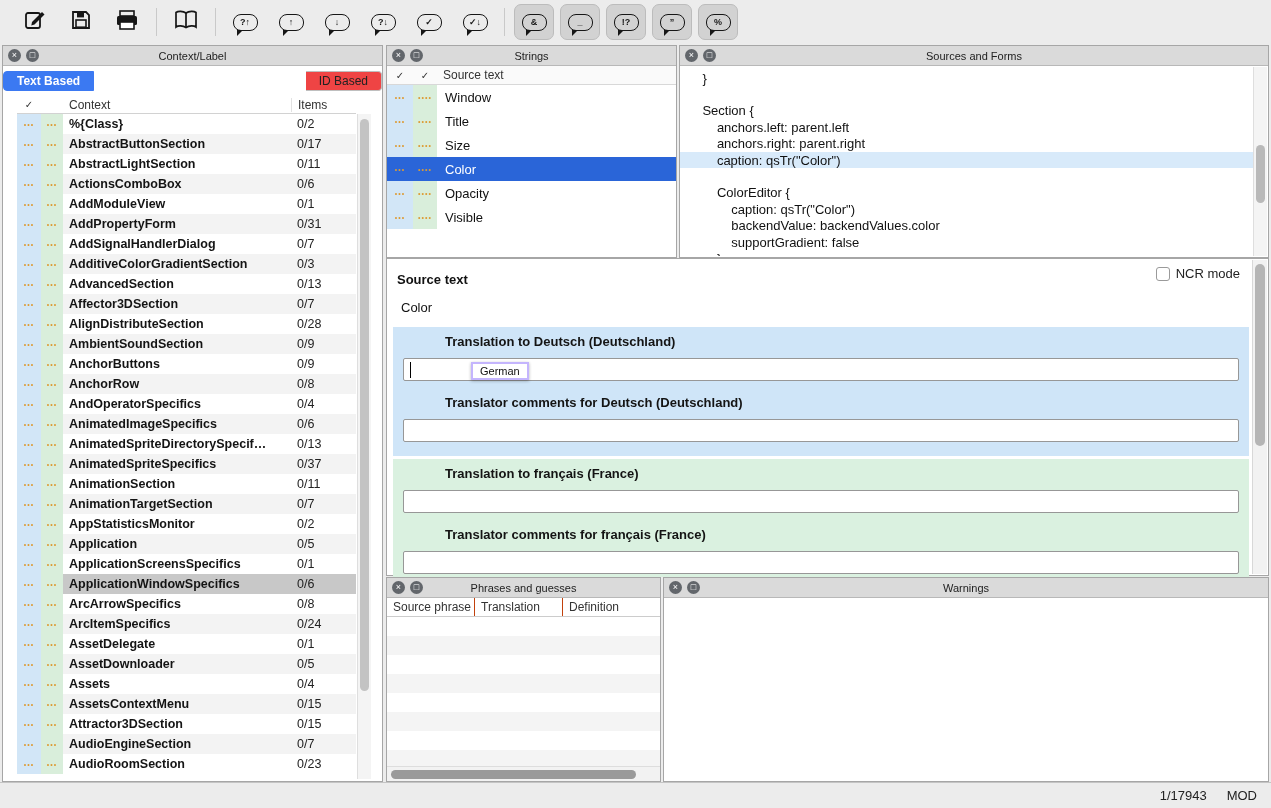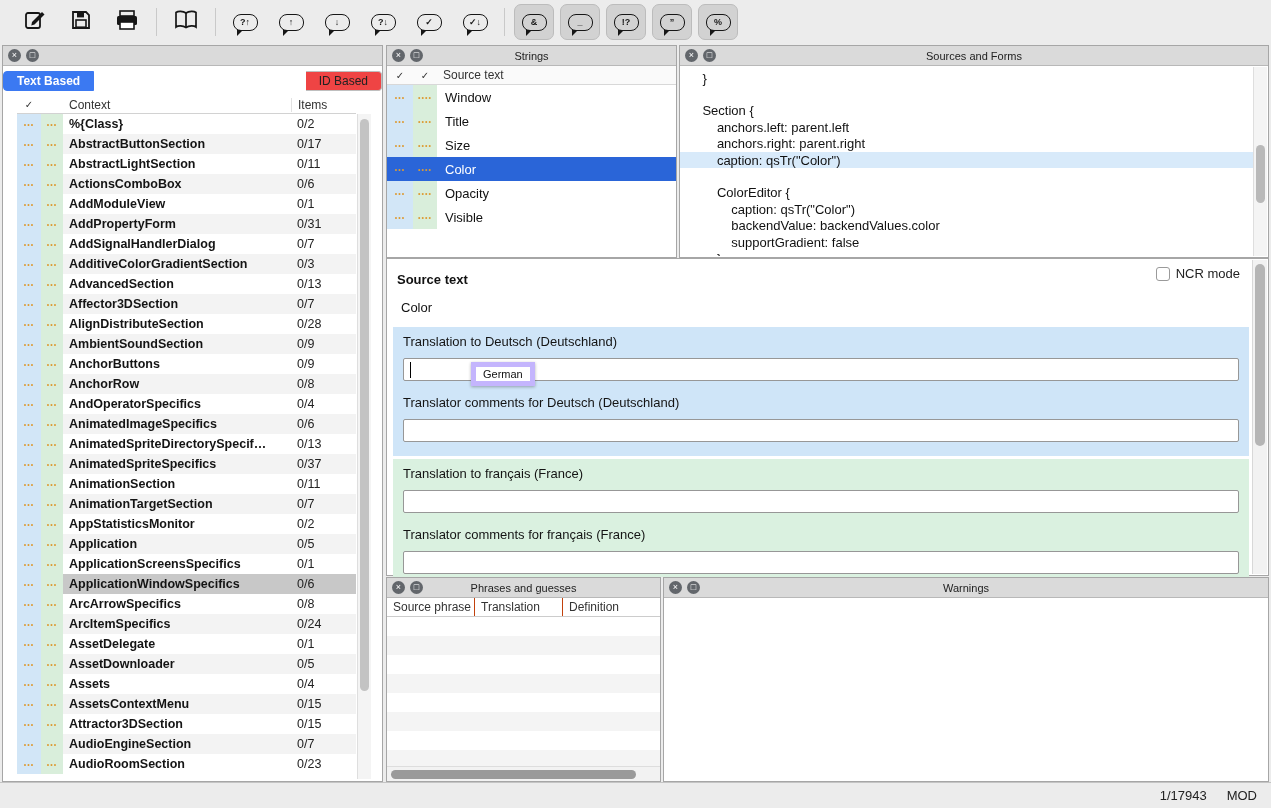--- a/index.html
+++ b/index.html
@@ -68,25 +68,25 @@
 
   
   #editor-panel{left:386px;top:258px;width:883px;height:318px;}
   .ncr{position:absolute;right:28px;top:7px;display:flex;align-items:center;gap:6px;font-size:13px;color:#222;}
   .ncr-box{width:14px;height:14px;background:#fff;border:1px solid #9a9a9a;border-radius:3px;}
   .src-label{position:absolute;left:10px;top:13px;font-size:13px;font-weight:bold;}
   .src-value{position:absolute;left:14px;top:41px;font-size:13px;}
   .lang-block{position:absolute;left:6px;width:856px;padding:7px 10px;}
   #de-block{top:68px;height:129px;background:#cfe5f8;}
   #fr-block{top:200px;height:118px;background:#daf1e0;}
-  .lang-label{font-size:13px;font-weight:normal;color:#141414;}
+  .lang-label{font-size:13px;font-weight:bold;color:#141414;margin-left:42px;}
   .lang-input{margin-top:9px;height:23px;background:#fff;border:1px solid #979797;border-radius:2px;position:relative;}
   .lang-label.second{margin-top:14px;}
   .caret{position:absolute;left:6px;top:3px;width:1px;height:16px;background:#000;}
-  .ime-tip{position:absolute;left:84px;top:103px;background:#fff;border:5px solid #c4b5fd;box-shadow:0 1px 3px rgba(0,0,0,.3);font-size:11px;padding:1px 7px;z-index:5;}
+  .ime-tip{position:absolute;left:84px;top:103px;background:#fff;border:2px solid #c4b5fd;box-shadow:0 1px 3px rgba(0,0,0,.3);font-size:11px;padding:1px 7px;z-index:5;}
   .ed-scroll{position:absolute;right:1px;top:1px;bottom:1px;width:15px;background:#f2f2f2;border-left:1px solid #d8d8d8;}
   .ed-thumb{position:absolute;left:2px;right:2px;top:4px;height:58%;background:#b5b5b5;border-radius:6px;}
 
   
   #phrases-panel{left:386px;top:577px;width:275px;height:205px;}
   .ph-thead{display:flex;align-items:center;height:19px;font-size:12px;color:#333;border-bottom:1px solid #ccc;}
   .ph-th{padding-left:6px;border-right:1px solid #c2410c;height:100%;display:flex;align-items:center;}
   .ph-th.c1{width:88px;}
   .ph-th.c2{width:88px;}
   .ph-th.c3{flex:1;border-right:none;}
@@ -195,20 +195,21 @@
     <span class="bubble">
         <i>%</i>
       </span>
   </div>
 </div>
 
 <div class="panel" id="context-panel">
   <div class="dock-header">
     <span class="dock-btn">×</span>
     <span class="dock-btn">□</span>
+    <span class="dock-title">Context/Label</span>
   </div>
   <div class="tabs-row">
     <span class="tab active">Text Based</span>
     <span class="tab inactive">ID Based</span>
   </div>
   <div class="ctx-thead">
     <span class="th-m1">✓</span>
     <span class="th-m2"></span>
     <span class="th-context">Context</span>
     <span class="th-items">Items</span>

